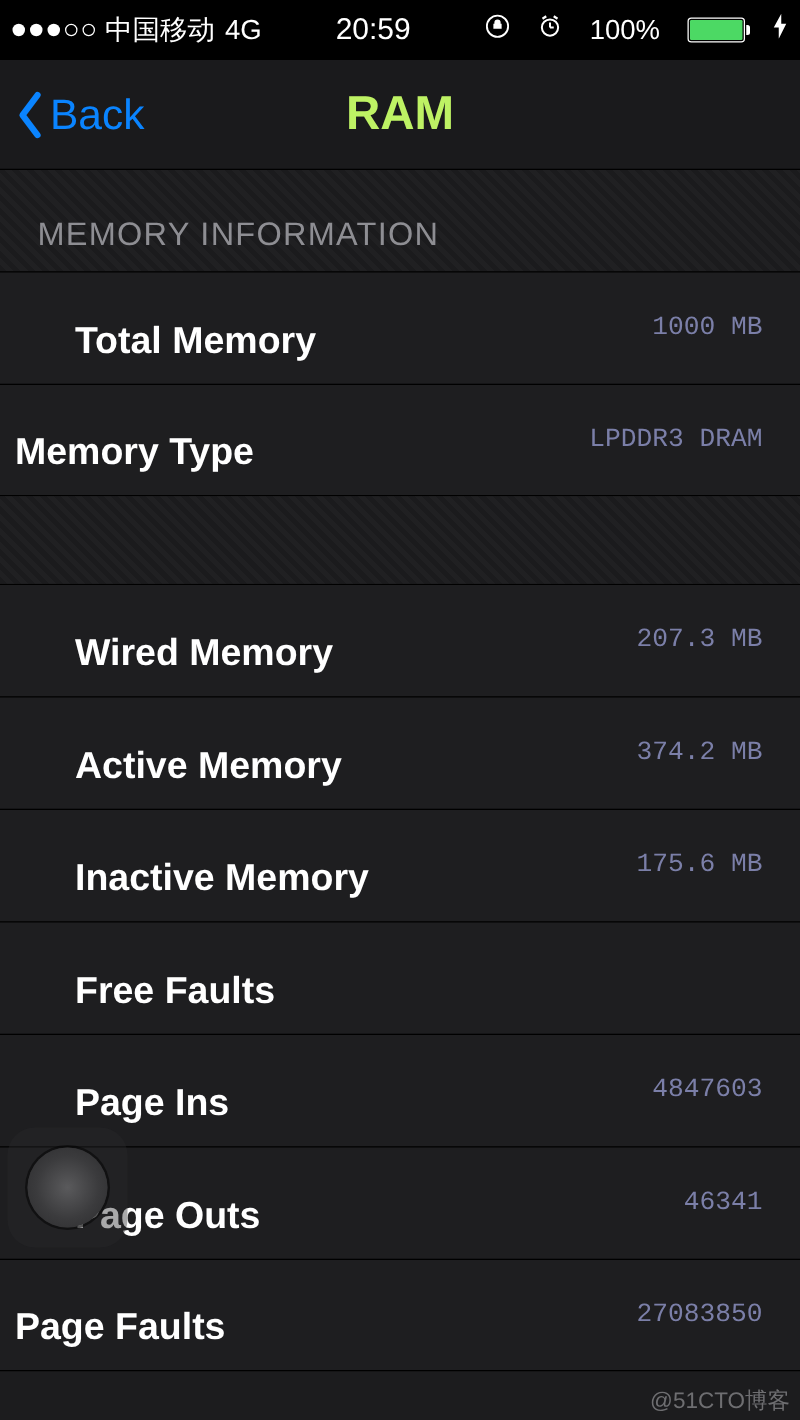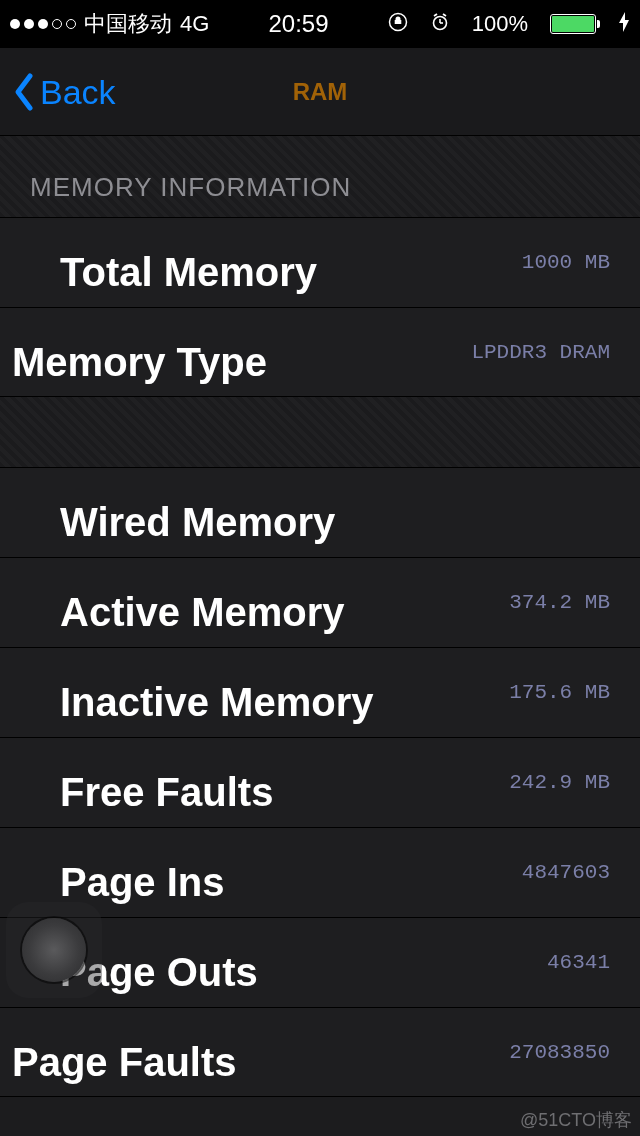--- a/index.html
+++ b/index.html
@@ -87,22 +87,22 @@
       color: #0a84ff;
       font-size: 34px;
       padding-left: 12px;
       gap: 4px;
     }
     .back-chevron svg { display: block; }
     .nav-title {
       position: absolute;
       left: 50%;
       transform: translateX(-50%);
-      color: #a16207;
-      font-size: 24px;
+      color: #bef264;
+      font-size: 38px;
       font-weight: 700;
     }
     .section-gap {
       height: 70px;
       background: repeating-linear-gradient(
         45deg,
         #1b1b1d,
         #1b1b1d 4px,
         #202022 4px,
         #202022 8px
@@ -127,21 +127,21 @@
       display: flex;
       align-items: center;
       justify-content: space-between;
       padding: 0 30px 0 60px;
       background: #1e1e20;
       border-top: 1px solid #000;
     }
     .row:last-of-type { border-bottom: 1px solid #000; padding-left: 12px; }
     .row-label {
       color: #fff;
-      font-size: 40px;
+      font-size: 30px;
       font-weight: 700;
       margin-top: 20px;
     }
     .row-value {
       color: #7b7fa8;
       font-size: 21px;
       font-weight: 400;
       font-family: Liberation Mono, monospace;
     }
     .assistive-touch {
@@ -239,32 +239,32 @@
     <span class="row-label">Memory Type</span>
     <span class="row-value">LPDDR3 DRAM</span>
   </div>
 </div>
 
 <div class="section-gap"></div>
 
 <div>
   <div class="row">
     <span class="row-label">Wired Memory</span>
+    <span class="row-value">207.3 MB</span>
   </div>
   <div class="row">
     <span class="row-label">Active Memory</span>
     <span class="row-value">374.2 MB</span>
   </div>
   <div class="row">
     <span class="row-label">Inactive Memory</span>
     <span class="row-value">175.6 MB</span>
   </div>
   <div class="row">
     <span class="row-label">Free Faults</span>
-    <span class="row-value">242.9 MB</span>
   </div>
   <div class="row">
     <span class="row-label">Page Ins</span>
     <span class="row-value">4847603</span>
   </div>
   <div class="row">
     <span class="row-label">Page Outs</span>
     <span class="row-value">46341</span>
   </div>
   <div class="row">

